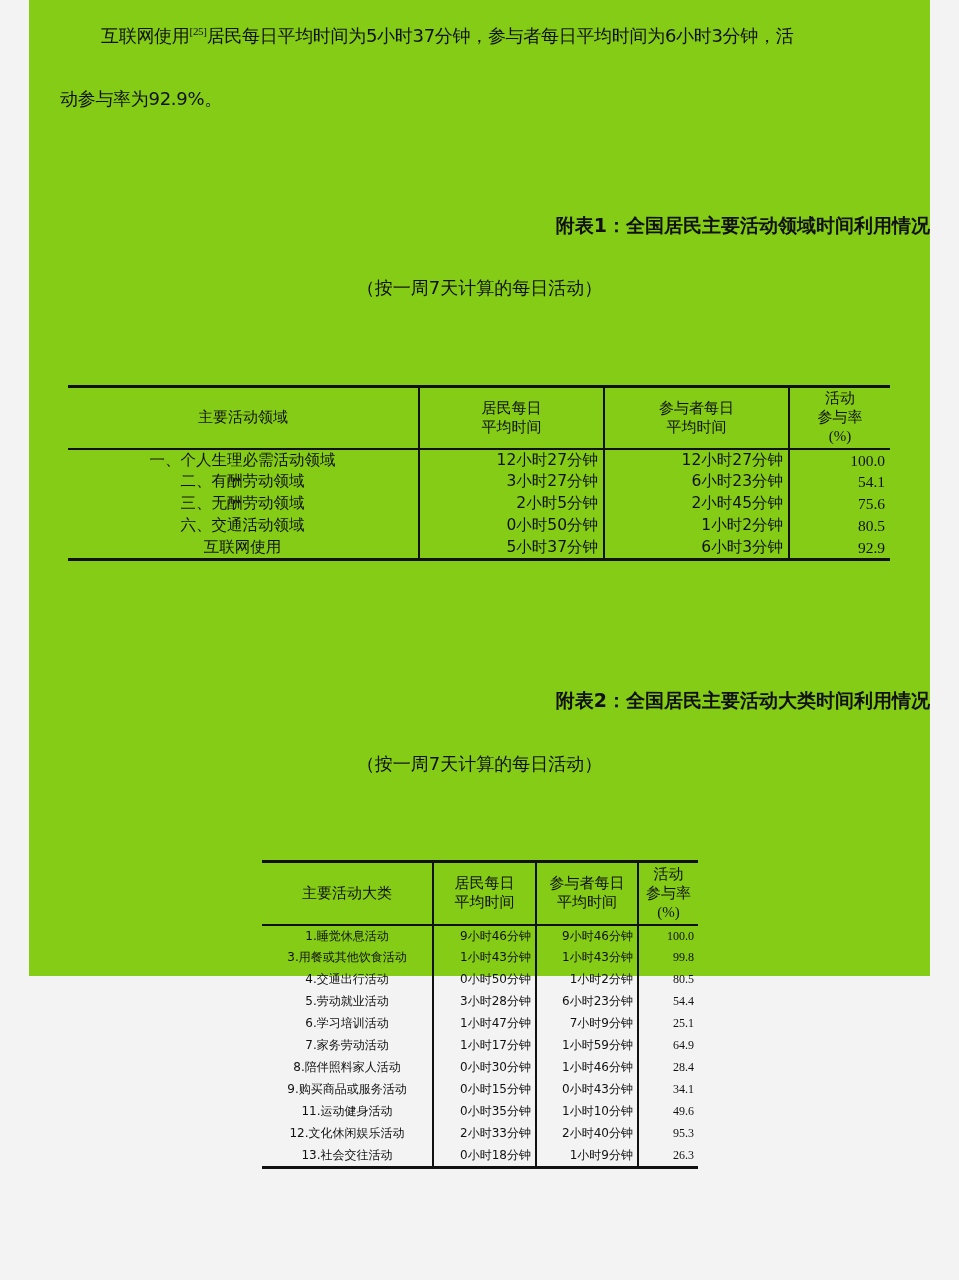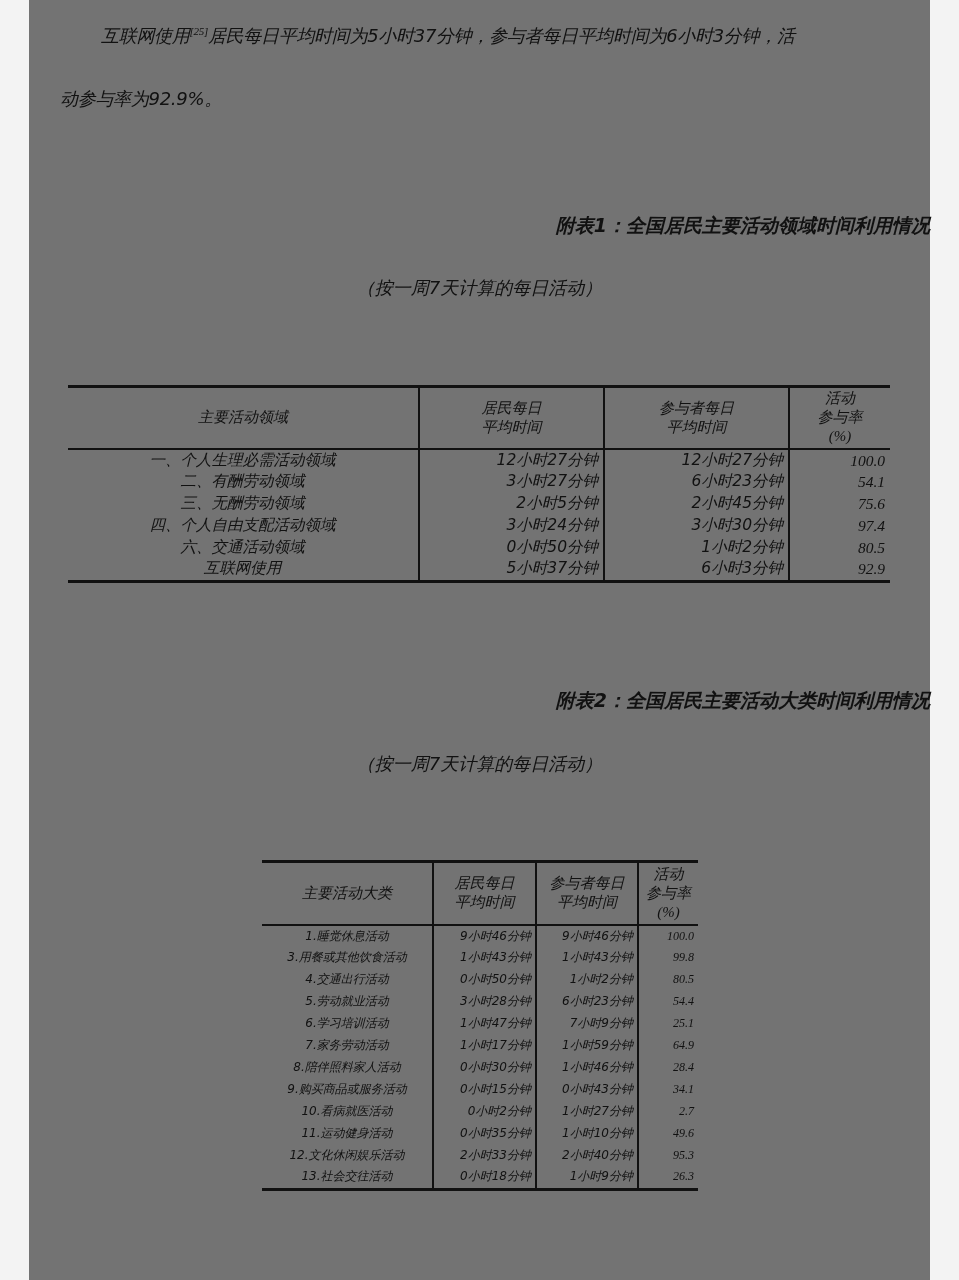--- a/index.html
+++ b/index.html
@@ -3,23 +3,22 @@
 <meta charset="utf-8">
 <style>
   html, body { margin:0; padding:0; }
   body {
     width:959px; height:1280px; overflow:hidden;
     background:#f3f3f3;
     font-family:"DejaVu Sans", "Liberation Sans", sans-serif;
     color:#111;
   }
   .page {
-    position:absolute; left:29px; top:0; width:901px; height:1280px;
-    background:#737373;
-    font-style:italic;
+    position:absolute; left:29px; top:0; width:901px; height:976px;
+    background:#84cc16;
   }
   .para {
     position:absolute; left:31px; width:846px;
     font-size:18px; line-height:18px; letter-spacing:-0.3px;
     white-space:nowrap;
   }
   .para sup { font-family:"Liberation Serif", serif; font-size:11px; vertical-align:7px; }
   .num { font-family:"Liberation Serif", serif; }
   .t-title {
     position:absolute; left:0; width:901px; text-align:right;
@@ -84,26 +83,20 @@
           <td>二、有酬劳动领域</td>
           <td>3小时27分钟</td>
           <td>6小时23分钟</td>
           <td class="num">54.1</td>
         </tr>
       <tr>
           <td>三、无酬劳动领域</td>
           <td>2小时5分钟</td>
           <td>2小时45分钟</td>
           <td class="num">75.6</td>
-        </tr>
-      <tr>
-          <td>四、个人自由支配活动领域</td>
-          <td>3小时24分钟</td>
-          <td>3小时30分钟</td>
-          <td class="num">97.4</td>
         </tr>
       <tr>
           <td>六、交通活动领域</td>
           <td>0小时50分钟</td>
           <td>1小时2分钟</td>
           <td class="num">80.5</td>
         </tr>
       <tr>
           <td>互联网使用</td>
           <td>5小时37分钟</td>
@@ -174,26 +167,20 @@
           <td>1小时46分钟</td>
           <td class="num">28.4</td>
         </tr>
       <tr>
           <td>9.购买商品或服务活动</td>
           <td>0小时15分钟</td>
           <td>0小时43分钟</td>
           <td class="num">34.1</td>
         </tr>
       <tr>
-          <td>10.看病就医活动</td>
-          <td>0小时2分钟</td>
-          <td>1小时27分钟</td>
-          <td class="num">2.7</td>
-        </tr>
-      <tr>
           <td>11.运动健身活动</td>
           <td>0小时35分钟</td>
           <td>1小时10分钟</td>
           <td class="num">49.6</td>
         </tr>
       <tr>
           <td>12.文化休闲娱乐活动</td>
           <td>2小时33分钟</td>
           <td>2小时40分钟</td>
           <td class="num">95.3</td>

